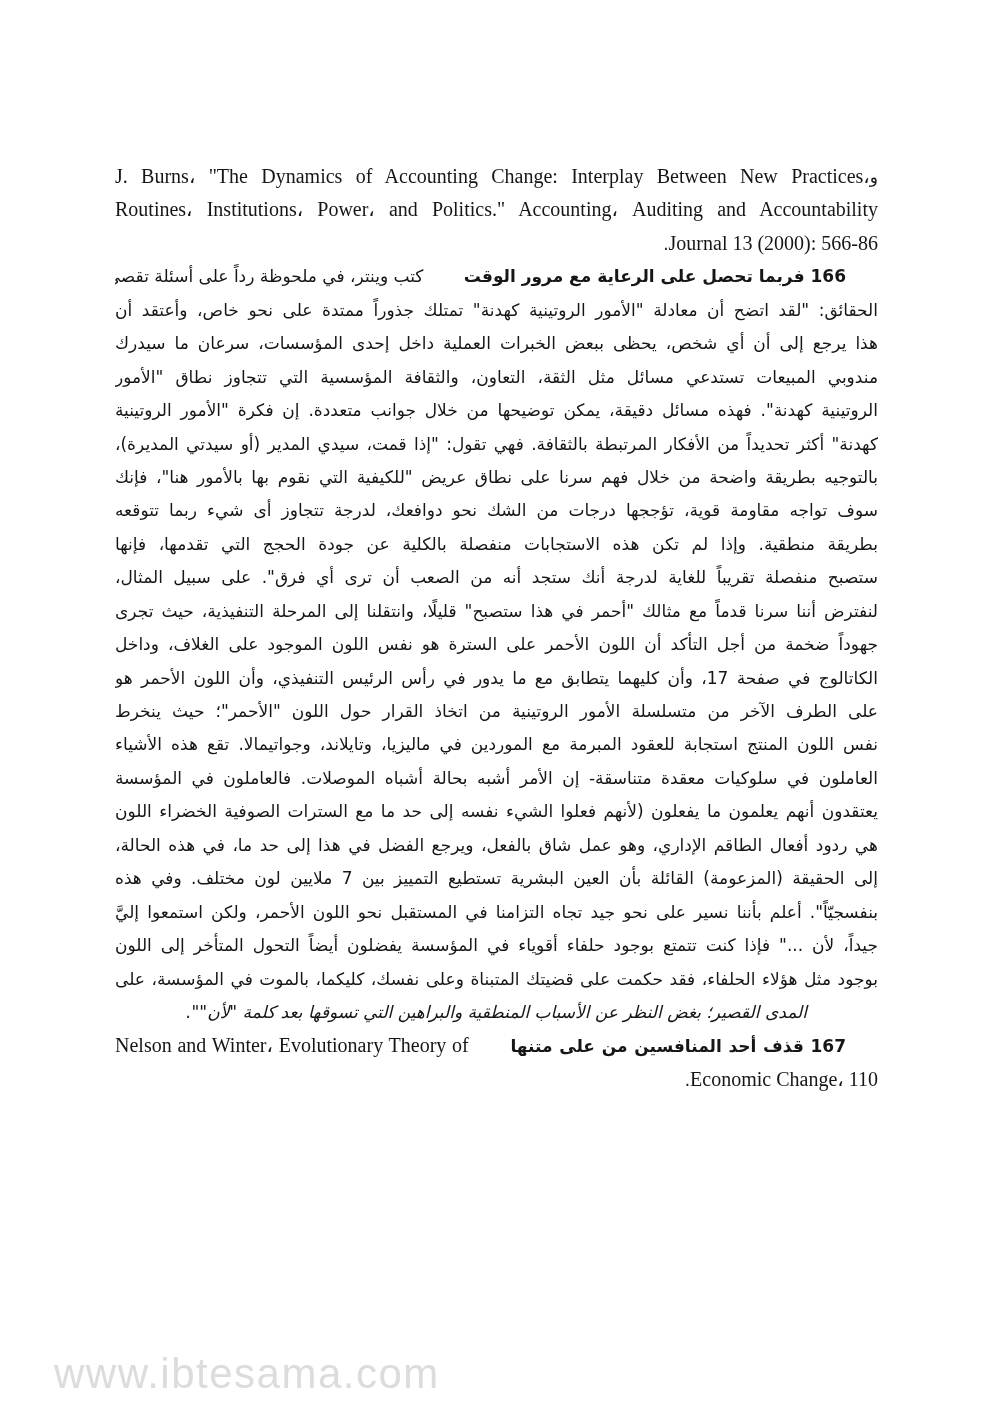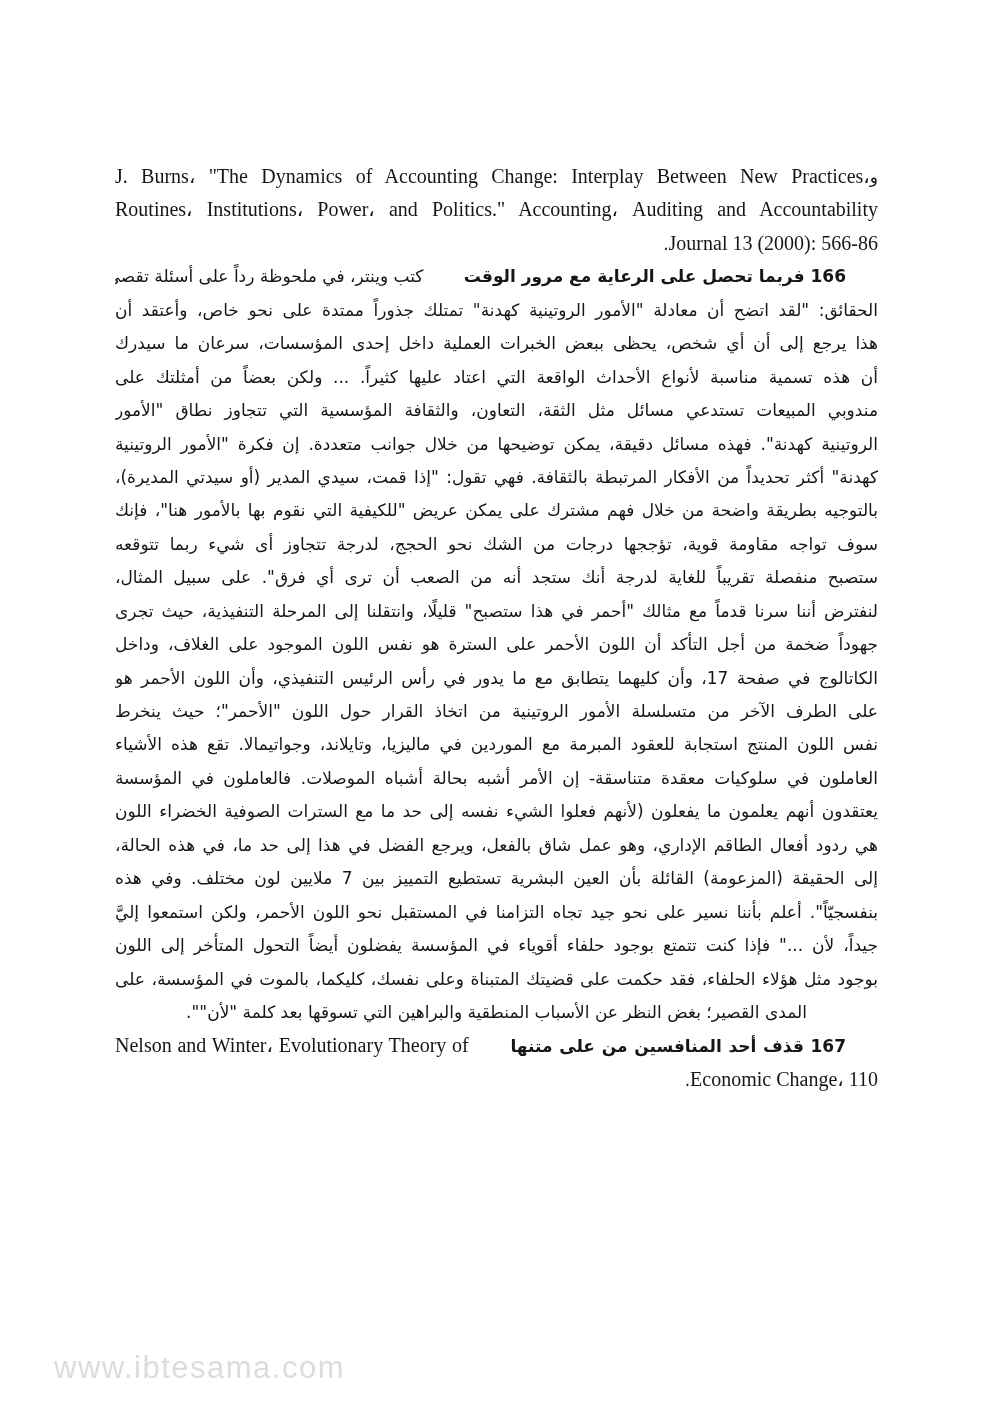--- a/index.html
+++ b/index.html
@@ -13,53 +13,53 @@
     direction:rtl;unicode-bidi:embed;
   }
   .para{margin:0;padding:0;}
   .line{
     height:33.45px;line-height:33.45px;
     font-size:17px;
     text-align:justify;text-align-last:justify;text-justify:inter-word;
     white-space:nowrap;overflow:hidden;
   }
   .line.right{text-align:center;text-align-last:right;}
-  .line.center{text-align:left;text-align-last:center;}
+  .line.center{text-align:left;text-align-last:center;font-style:italic;}
   .line.indent{padding-right:32px;}
   .b{font-weight:700;margin-left:35px;}
   .en{
     font-family:"Liberation Serif",serif;
     font-size:20px;
   }
   .watermark{
     position:absolute;left:54px;top:1350px;
     font-family:"Liberation Sans",sans-serif;
-    font-size:31px;color:#dcdcdc;letter-spacing:1.5px;
+    font-size:42px;color:#dcdcdc;letter-spacing:1.5px;
   }
 </style>
 </head>
 <body>
 
 <div class="page">
   <div class="text-block" id="text-block">
       <div class="para">
         <div class="line justify"><span class="">و</span><span dir="ltr" class="en ">J. Burns، "The Dynamics of Accounting Change: Interplay Between New Practices،</span></div>
         <div class="line justify"><span dir="ltr" class="en ">Routines، Institutions، Power، and Politics." Accounting، Auditing and Accountability</span></div>
         <div class="line right"><span dir="ltr" class="en ">Journal 13 (2000): 566-86</span><span class="">.</span></div>
       </div>
       <div class="para">
         <div class="line justify indent"><span class="b">166 فربما تحصل على الرعاية مع مرور الوقت</span><span class=""> كتب وينتر، في ملحوظة رداً على أسئلة تقصي</span></div>
         <div class="line justify"><span class="">الحقائق: "لقد اتضح أن معادلة "الأمور الروتينية كهدنة" تمتلك جذوراً ممتدة على نحو خاص، وأعتقد أن</span></div>
         <div class="line justify"><span class="">هذا يرجع إلى أن أي شخص، يحظى ببعض الخبرات العملية داخل إحدى المؤسسات، سرعان ما سيدرك</span></div>
-        <div class="line justify"><span class="">أن هذه تسمية مناسبة لأنواع الأحداث الواقعة التي اعتاد عليها كثيراً. ... ولكن بعضاً من أمثلتك على</span></div>
         <div class="line justify"><span class="">مندوبي المبيعات تستدعي مسائل مثل الثقة، التعاون، والثقافة المؤسسية التي تتجاوز نطاق "الأمور</span></div>
         <div class="line justify"><span class="">الروتينية كهدنة". فهذه مسائل دقيقة، يمكن توضيحها من خلال جوانب متعددة. إن فكرة "الأمور الروتينية</span></div>
         <div class="line justify"><span class="">كهدنة" أكثر تحديداً من الأفكار المرتبطة بالثقافة. فهي تقول: "إذا قمت، سيدي المدير (أو سيدتي المديرة)،</span></div>
-        <div class="line justify"><span class="">بالتوجيه بطريقة واضحة من خلال فهم مشترك على يمكن عريض "للكيفية التي نقوم بها بالأمور هنا"، فإنك</span></div>
-        <div class="line justify"><span class="">سوف تواجه مقاومة قوية، تؤججها درجات من الشك نحو الحجج، لدرجة تتجاوز أى شيء ربما تتوقعه</span></div>
+        <div class="line justify"><span class="">بالتوجيه بطريقة واضحة من خلال فهم سرنا على نطاق عريض "للكيفية التي نقوم بها بالأمور هنا"، فإنك</span></div>
+        <div class="line justify"><span class="">سوف تواجه مقاومة قوية، تؤججها درجات من الشك نحو دوافعك، لدرجة تتجاوز أى شيء ربما تتوقعه</span></div>
+        <div class="line justify"><span class="">بطريقة منطقية. وإذا لم تكن هذه الاستجابات منفصلة بالكلية عن جودة الحجج التي تقدمها، فإنها</span></div>
         <div class="line justify"><span class="">ستصبح منفصلة تقريباً للغاية لدرجة أنك ستجد أنه من الصعب أن ترى أي فرق". على سبيل المثال،</span></div>
         <div class="line justify"><span class="">لنفترض أننا سرنا قدماً مع مثالك "أحمر في هذا ستصبح" قليلًا، وانتقلنا إلى المرحلة التنفيذية، حيث تجرى</span></div>
         <div class="line justify"><span class="">جهوداً ضخمة من أجل التأكد أن اللون الأحمر على السترة هو نفس اللون الموجود على الغلاف، وداخل</span></div>
         <div class="line justify"><span class="">الكاتالوج في صفحة 17، وأن كليهما يتطابق مع ما يدور في رأس الرئيس التنفيذي، وأن اللون الأحمر هو</span></div>
         <div class="line justify"><span class="">على الطرف الآخر من متسلسلة الأمور الروتينية من اتخاذ القرار حول اللون "الأحمر"؛ حيث ينخرط</span></div>
         <div class="line justify"><span class="">نفس اللون المنتج استجابة للعقود المبرمة مع الموردين في ماليزيا، وتايلاند، وجواتيمالا. تقع هذه الأشياء</span></div>
         <div class="line justify"><span class="">العاملون في سلوكيات معقدة متناسقة- إن الأمر أشبه بحالة أشباه الموصلات. فالعاملون في المؤسسة</span></div>
         <div class="line justify"><span class="">يعتقدون أنهم يعلمون ما يفعلون (لأنهم فعلوا الشيء نفسه إلى حد ما مع السترات الصوفية الخضراء اللون</span></div>
         <div class="line justify"><span class="">هي ردود أفعال الطاقم الإداري، وهو عمل شاق بالفعل، ويرجع الفضل في هذا إلى حد ما، في هذه الحالة،</span></div>
         <div class="line justify"><span class="">إلى الحقيقة (المزعومة) القائلة بأن العين البشرية تستطيع التمييز بين 7 ملايين لون مختلف. وفي هذه</span></div>

